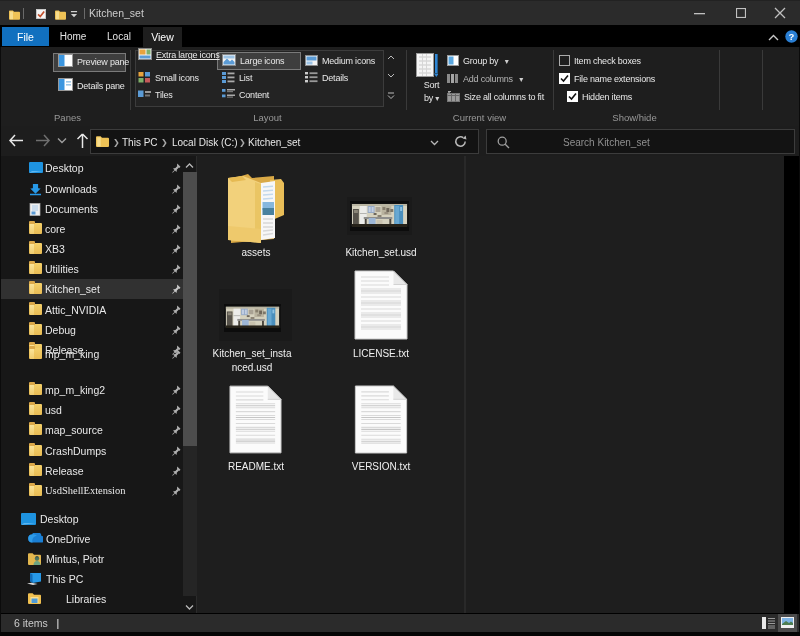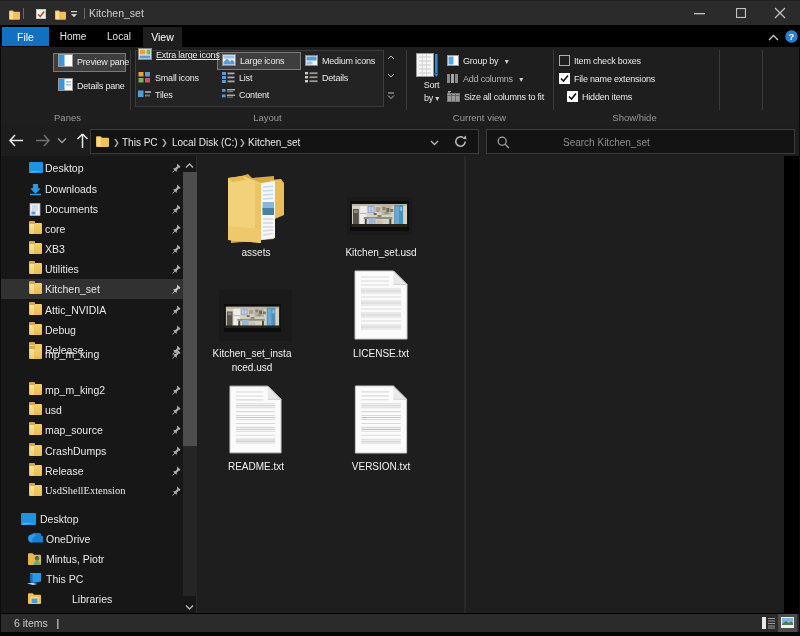--- a/index.html
+++ b/index.html
@@ -512,21 +512,21 @@
         <span class="txt" style="left:46px;">This PC</span>
       </div>
     <div class="sbrow" style="top:433px;">
         <span class="ic" style="left:28px;">
           <svg width="14" height="12" viewBox="0 0 14 12">
             <path d="M0 1.2Q0 .2 1 .2h3.6L6 1.8h6q1 0 1 1V10q0 1-1 1H1q-1 0-1-1z" fill="#f0c050"></path>
             <rect x="2.5" y="4" width="8" height="6" fill="#fae094"></rect>
             <rect x="3.5" y="5.5" width="6" height="4.5" fill="#4e9bd8"></rect>
           </svg>
         </span>
-        <span class="txt" style="left:40px;padding-left:32px;">Libraries</span>
+        <span class="txt" style="left:34px;padding-left:32px;">Libraries</span>
       </div>
   </div>
 
   <svg class="abs" style="left:185px;top:6px;" width="9" height="7" viewBox="0 0 9 7">
       <path d="M1 5.5L4.5 2L8 5.5" stroke="#b8b8b8" stroke-width="1.3" fill="none"></path>
     </svg>
   <div class="abs" style="left:183px;top:16px;width:14px;height:274px;background:#4d4d4d;"></div>
   <div class="abs" style="left:183px;top:290px;width:14px;height:150px;background:#252525;"></div>
   <svg class="abs" style="left:185px;top:448px;" width="9" height="7" viewBox="0 0 9 7">
       <path d="M1 1.5L4.5 5L8 1.5" stroke="#b8b8b8" stroke-width="1.3" fill="none"></path>

